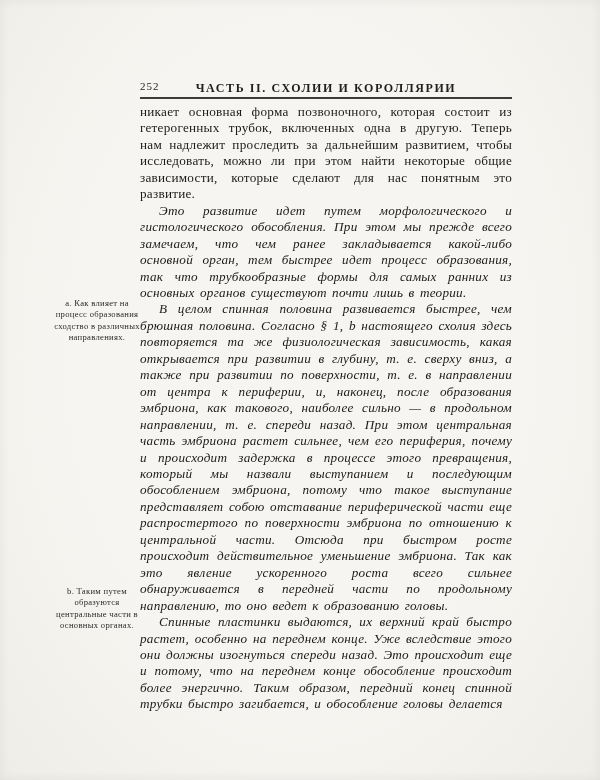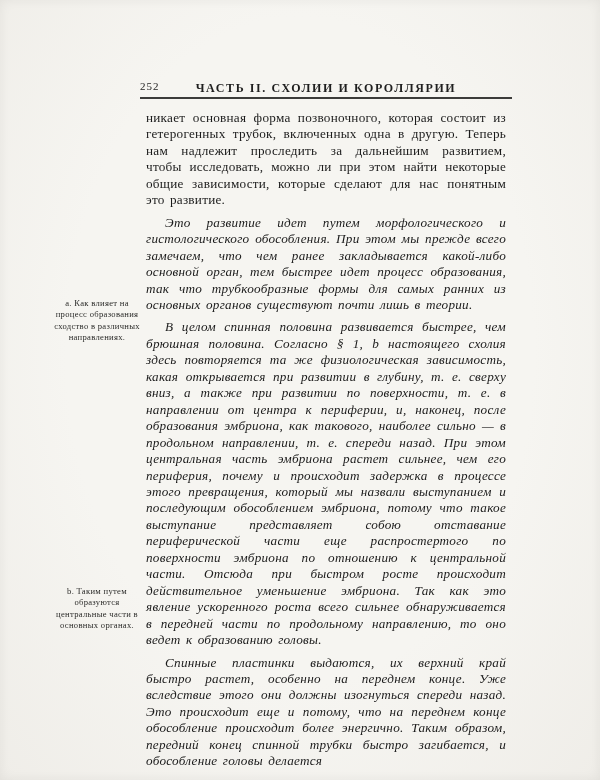--- a/index.html
+++ b/index.html
@@ -58,21 +58,21 @@
     top: 104px;
     left: 140px;
     width: 372px;
     font-size: 13.2px;
     line-height: 16.45px;
     text-align: justify;
     letter-spacing: 0.25px;
     word-spacing: 1.8px;
   }
   .body-text p {
-    margin: 6px;
+    margin: 0;
   }
   .body-text p.indent {
     text-indent: 19px;
     font-style: italic;
   }
   .margin-note {
     position: absolute;
     width: 88px;
     font-size: 8.6px;
     line-height: 11.4px;

